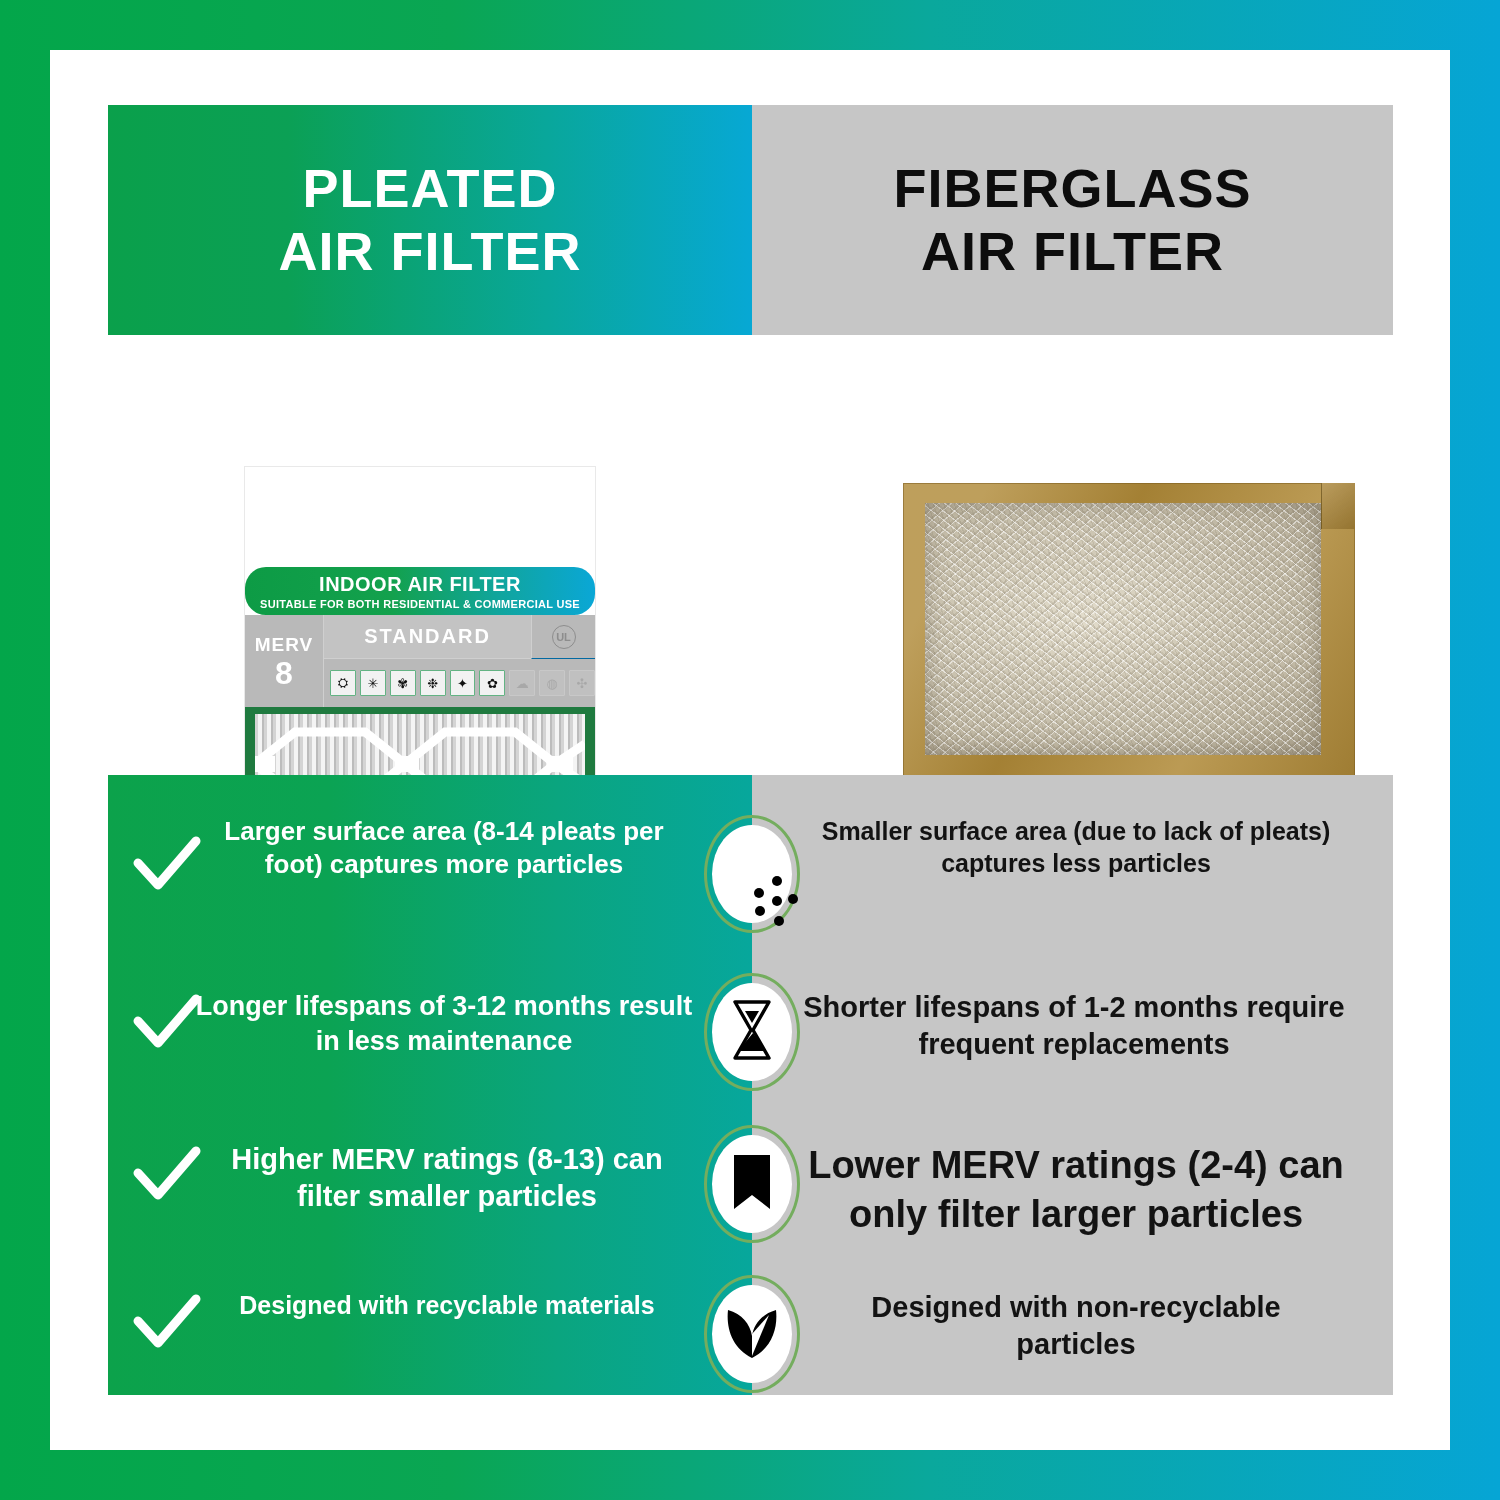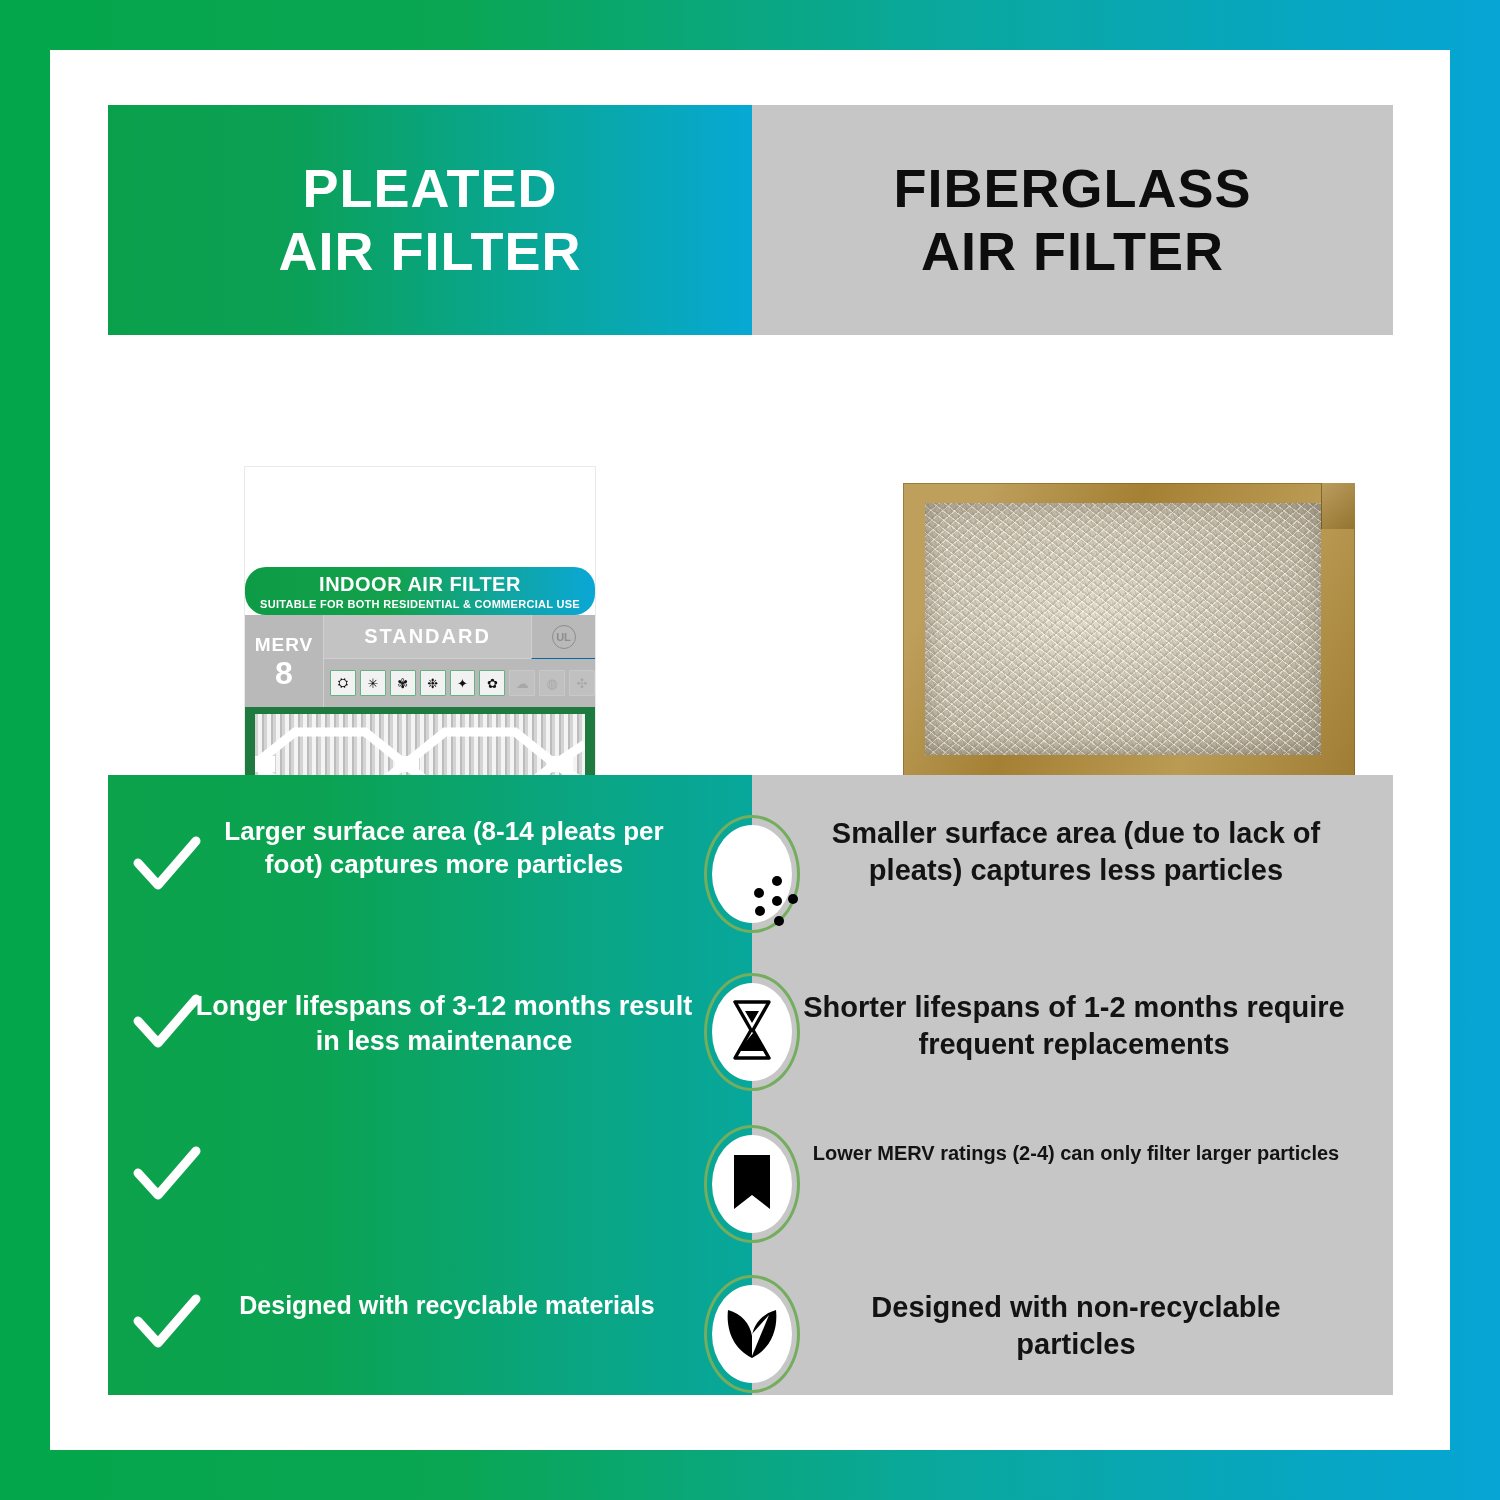--- a/index.html
+++ b/index.html
@@ -294,21 +294,21 @@
             <span class="dots">
               <i style="left:20px;top:2px"></i>
               <i style="left:2px;top:14px"></i>
               <i style="left:36px;top:20px"></i>
               <i style="left:20px;top:22px"></i>
               <i style="left:3px;top:32px"></i>
               <i style="left:22px;top:42px"></i>
             </span>
           </span>
         </div>
-        <div class="cmp-text right" style="left:712px;top:18px;width:512px;font-size:29px">Smaller surface area (due to lack of pleats) captures less particles</div>
+        <div class="cmp-text right" style="left:712px;top:18px;width:512px;font-size:25px">Smaller surface area (due to lack of pleats) captures less particles</div>
       </div>
 
       <div class="cmp-row" style="top:188px;height:152px">
         <div class="cmp-check" style="left:22px;top:30px">
           <svg width="74" height="60" viewBox="0 0 74 60">
               <path d="M8 28 L28 50 L66 6" fill="none" stroke="#fff" stroke-width="9" stroke-linecap="round" stroke-linejoin="round"></path>
             </svg>
         </div>
         <div class="cmp-text left" style="left:78px;top:26px;width:516px;font-size:27px">Longer lifespans of 3-12 months result in less maintenance</div>
         <div class="cmp-icon" style="top:10px">
@@ -324,30 +324,31 @@
         </div>
         <div class="cmp-text right" style="left:690px;top:26px;width:552px;font-size:29px">Shorter lifespans of 1-2 months require frequent replacements</div>
       </div>
 
       <div class="cmp-row" style="top:340px;height:152px">
         <div class="cmp-check" style="left:22px;top:30px">
           <svg width="74" height="60" viewBox="0 0 74 60">
               <path d="M8 28 L28 50 L66 6" fill="none" stroke="#fff" stroke-width="9" stroke-linecap="round" stroke-linejoin="round"></path>
             </svg>
         </div>
+        <div class="cmp-text left" style="left:92px;top:26px;width:494px;font-size:29px">Higher MERV ratings (8-13) can filter smaller particles</div>
         <div class="cmp-icon" style="top:10px">
           <span class="ring"></span>
           <span class="disc"></span>
           <span class="glyph">
             <svg width="40" height="58" viewBox="0 0 40 58">
                 <path d="M2 2 H38 V56 L20 42 L2 56 Z" fill="#000"></path>
               </svg>
           </span>
         </div>
-        <div class="cmp-text right" style="left:700px;top:26px;width:536px;font-size:20px">Lower MERV ratings (2-4) can only filter larger particles</div>
+        <div class="cmp-text right" style="left:700px;top:26px;width:536px;font-size:38px">Lower MERV ratings (2-4) can only filter larger particles</div>
       </div>
 
       <div class="cmp-row" style="top:492px;height:140px">
         <div class="cmp-check" style="left:22px;top:26px">
           <svg width="74" height="60" viewBox="0 0 74 60">
               <path d="M8 28 L28 50 L66 6" fill="none" stroke="#fff" stroke-width="9" stroke-linecap="round" stroke-linejoin="round"></path>
             </svg>
         </div>
         <div class="cmp-text left" style="left:104px;top:22px;width:470px;font-size:25px">Designed with recyclable materials</div>
         <div class="cmp-icon" style="top:8px">

